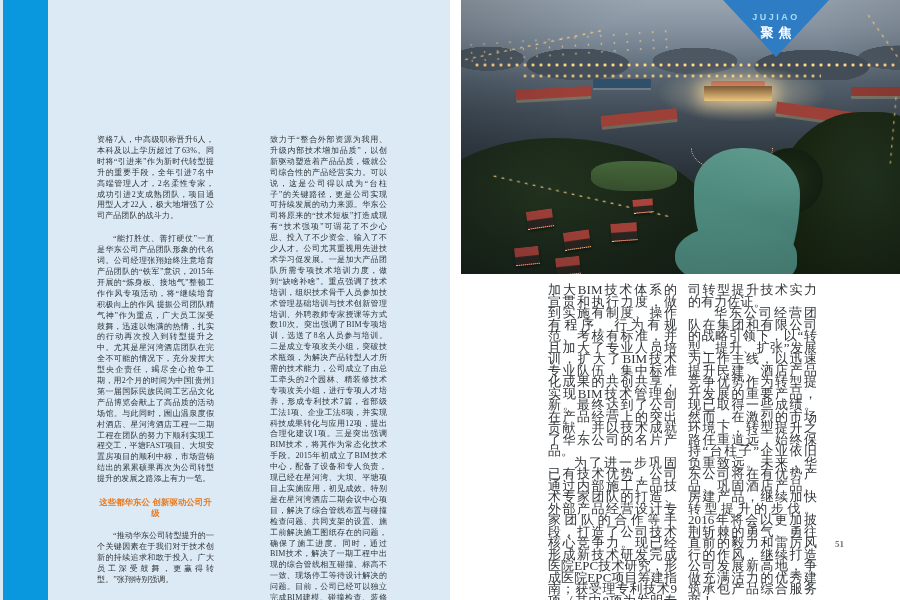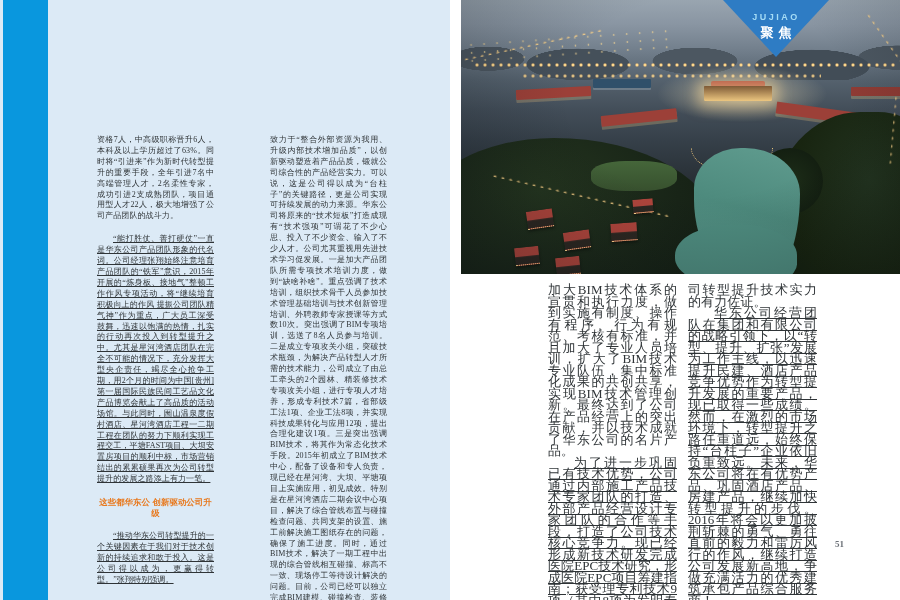--- a/index.html
+++ b/index.html
@@ -6,21 +6,21 @@
   .spread{position:relative;width:900px;height:600px;font-family:"Liberation Serif","DejaVu Serif",serif;}
 
   
   .left-page{position:absolute;left:0;top:0;width:450px;height:600px;background:#dceaf6;}
   .accent-bar{position:absolute;left:3px;top:0;width:45px;height:600px;background:#0997de;}
   .l-col{position:absolute;top:123px;width:141px;text-align:justify;color:#2f3437;
          font-size:8px;line-height:10.9px;letter-spacing:.1px;}
   .l-col1{left:85px;}
   .l-col2{left:258px;}
   .l-col p{margin:12px;}
-  .indent{text-indent:2em;text-decoration:underline;}
+  .indent{text-indent:2em;}
   .sec-heading{color:#e8781c;font-family:"Liberation Sans","DejaVu Sans",sans-serif;
                font-weight:bold;font-size:8.4px;text-align:center;margin:2px 0 1px 0;text-indent:0;}
 
   
   .right-page{position:absolute;left:450px;top:0;width:450px;height:600px;background:#ffffff;}
   .r-col{position:absolute;top:284px;width:129px;text-align:justify;color:#2f3437;
          font-size:13px;line-height:11.5px;letter-spacing:.1px;}
   .r-col1{left:98px;}
   .r-col2{left:238px;}
   .r-col p{margin:0;}
@@ -104,21 +104,21 @@
 
 <div class="spread">
 
   <div class="left-page">
     <div class="accent-bar"></div>
 
     <div class="l-col l-col1">
       <p>资格7人，中高级职称晋升6人，本科及以上学历超过了63%。同时将“引进来”作为新时代转型提升的重要手段，全年引进7名中高端管理人才，2名柔性专家，成功引进2支成熟团队，项目通用型人才22人，极大地增强了公司产品团队的战斗力。</p>
       <p class="indent">“能打胜仗、善打硬仗”一直是华东公司产品团队形象的代名词。公司经理张翔始终注意培育产品团队的“铁军”意识，2015年开展的“炼身板、接地气”整顿工作作风专项活动，将“继续培育积极向上的作风 提振公司团队精气神”作为重点，广大员工深受鼓舞，迅速以饱满的热情，扎实的行动再次投入到转型提升之中。尤其是星河湾酒店团队在完全不可能的情况下，充分发挥大型央企责任，竭尽全心抢争工期，用2个月的时间为中国[贵州]第一届国际民族民间工艺品文化产品博览会献上了高品质的活动场馆。与此同时，圌山温泉度假村酒店、星河湾酒店工程一二期工程在团队的努力下顺利实现工程交工，平塘FAST项目、大坝安置房项目的顺利中标，市场营销结出的累累硕果再次为公司转型提升的发展之路添上有力一笔。</p>
       <p class="sec-heading">这些都华东公 创新驱动公司升级</p>
-      <p class="indent">“推动华东公司转型提升的一个关键因素在于我们对于技术创新的持续追求和敢于投入。这是公司得以成为，更赢得转型。”张翔特别强调。</p>
+      <p class="indent">“推动华东公司转型提升的一个关键因素在于我们对于技术创新的持续追求和敢于投入。广大员工深受鼓舞，更赢得转型。”张翔特别强调。</p>
     </div>
 
     <div class="l-col l-col2">
       <p>致力于“整合外部资源为我用、升级内部技术增加品质”，以创新驱动塑造着产品品质，锻就公司综合性的产品经营实力。可以说，这是公司得以成为“台柱子”的关键路径，更是公司实现可持续发展的动力来源。华东公司将原来的“技术短板”打造成现有“技术强项”可谓花了不少心思、投入了不少资金、输入了不少人才。公司尤其重视用先进技术学习促发展。一是加大产品团队所需专项技术培训力度，做到“缺啥补啥”。重点强调了技术培训，组织技术骨干人员参加技术管理基础培训与技术创新管理培训、外聘教师专家授课等方式数10次。突出强调了BIM专项培训，选送了8名人员参与培训。二是成立专项攻关小组，突破技术瓶颈，为解决产品转型人才所需的技术能力，公司成立了由总工牵头的2个园林、精装修技术专项攻关小组，进行专项人才培养，形成专利技术7篇，省部级工法1项、企业工法8项，并实现科技成果转化与应用12项，提出合理化建议1项。三是突出强调BIM技术，将其作为常态化技术手段。2015年初成立了BIM技术中心，配备了设备和专人负责，现已经在星河湾、大坝、平塘项目上实施应用，初见成效。特别是在星河湾酒店二期会议中心项目，解决了综合管线布置与碰撞检查问题、共同支架的设置、施工前解决施工图纸存在的问题，确保了施工进度。同时，通过BIM技术，解决了一期工程中出现的综合管线相互碰撞、标高不一致、现场停工等待设计解决的问题。目前，公司已经可以独立完成BIM建模、碰撞检查、装修效果图出示，为工程提供有效果服务，极大地提升了公司在项目管理中的技术实力。同时，公司</p>
     </div>
   </div>
 
   <div class="right-page">
 
     <div class="photo">

